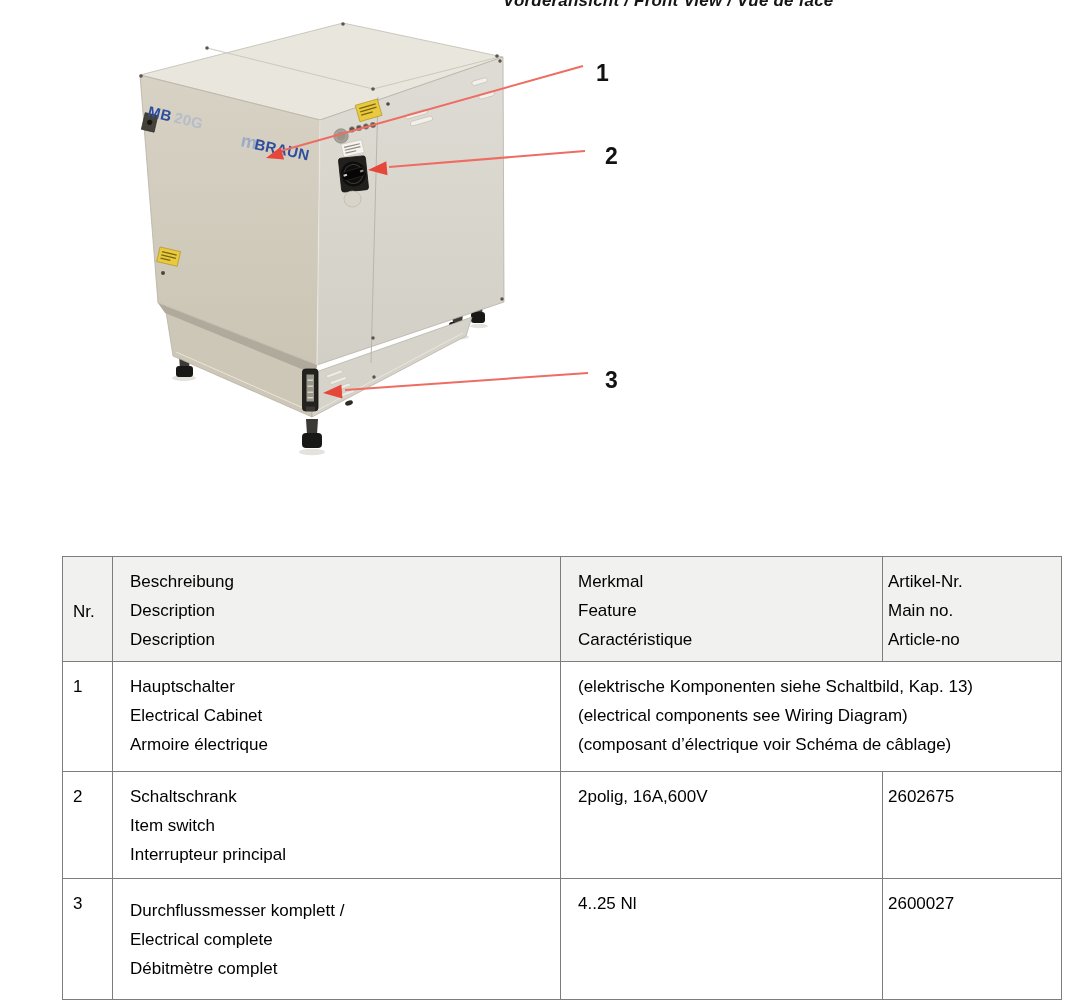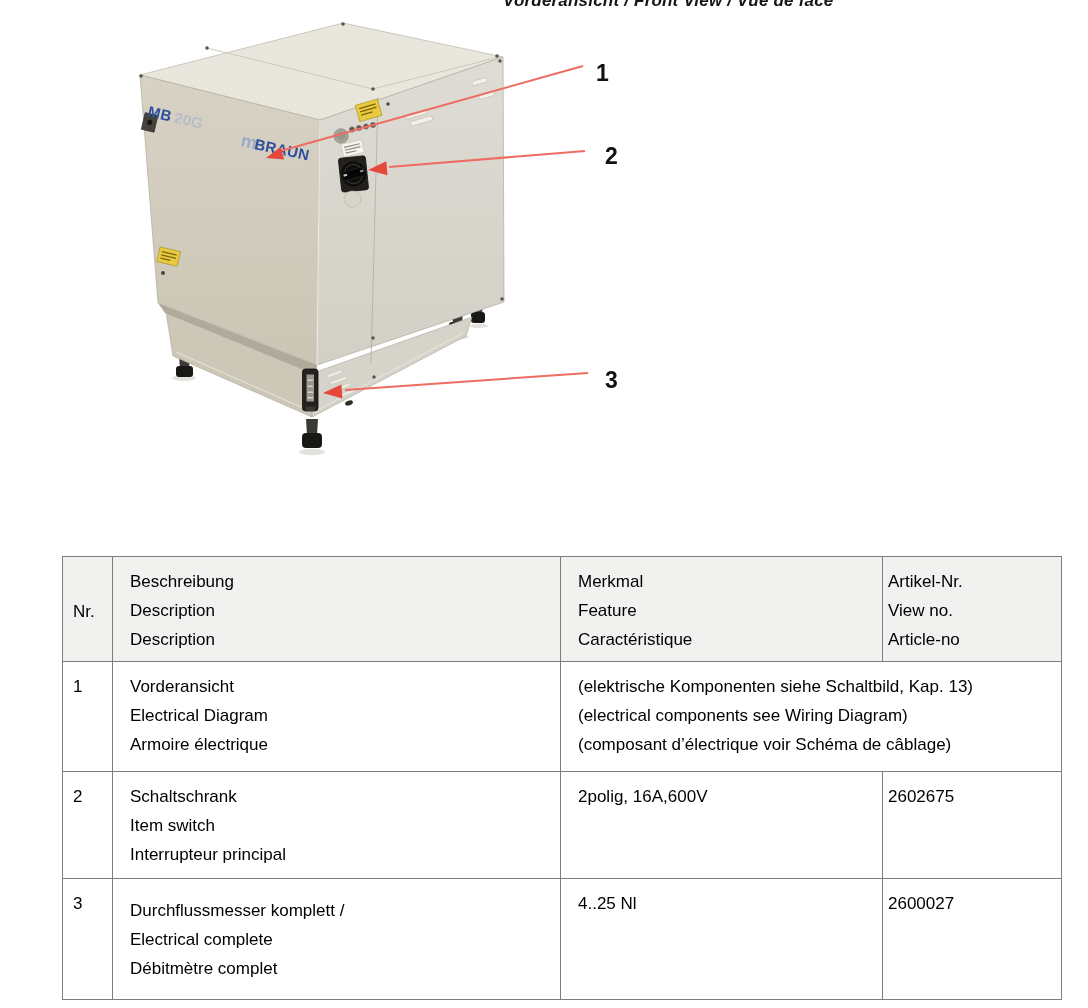--- a/index.html
+++ b/index.html
@@ -209,31 +209,31 @@
           <div class="cl">Description</div>
           <div class="cl">Description</div>
         </td>
         <td>
           <div class="cl">Merkmal</div>
           <div class="cl">Feature</div>
           <div class="cl">Caractéristique</div>
         </td>
         <td class="artcol">
           <div class="cl">Artikel-Nr.</div>
-          <div class="cl">View no.</div>
+          <div class="cl">Main no.</div>
           <div class="cl">Article-no</div>
         </td>
       </tr>
       <tr class="r1">
         <td class="nrcol">
           <div class="cl">1</div>
         </td>
         <td class="desc">
-          <div class="cl">Vorderansicht</div>
-          <div class="cl">Electrical Diagram</div>
+          <div class="cl">Hauptschalter</div>
+          <div class="cl">Electrical Cabinet</div>
           <div class="cl">Armoire électrique</div>
         </td>
         <td colspan="2">
           <div class="cl">(elektrische Komponenten siehe Schaltbild, Kap. 13)</div>
           <div class="cl">(electrical components see Wiring Diagram)</div>
           <div class="cl">(composant d’électrique voir Schéma de câblage)</div>
         </td>
       </tr>
       <tr class="r2">
         <td class="nrcol">

